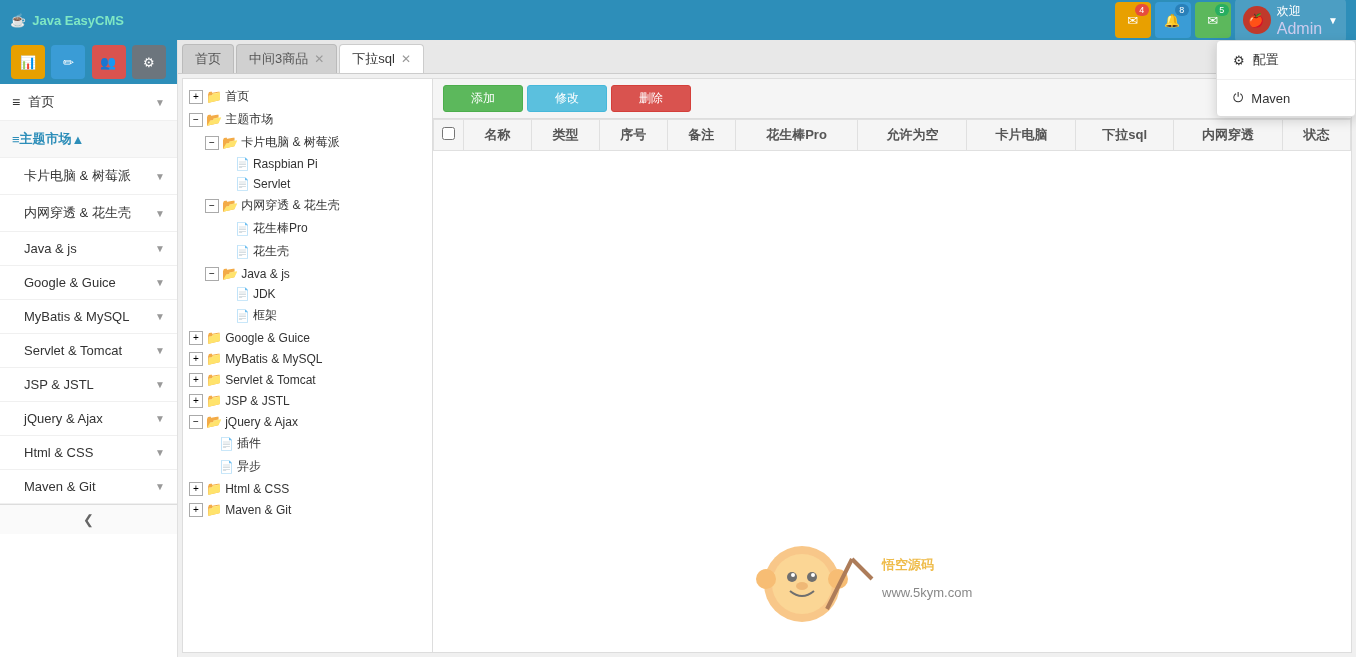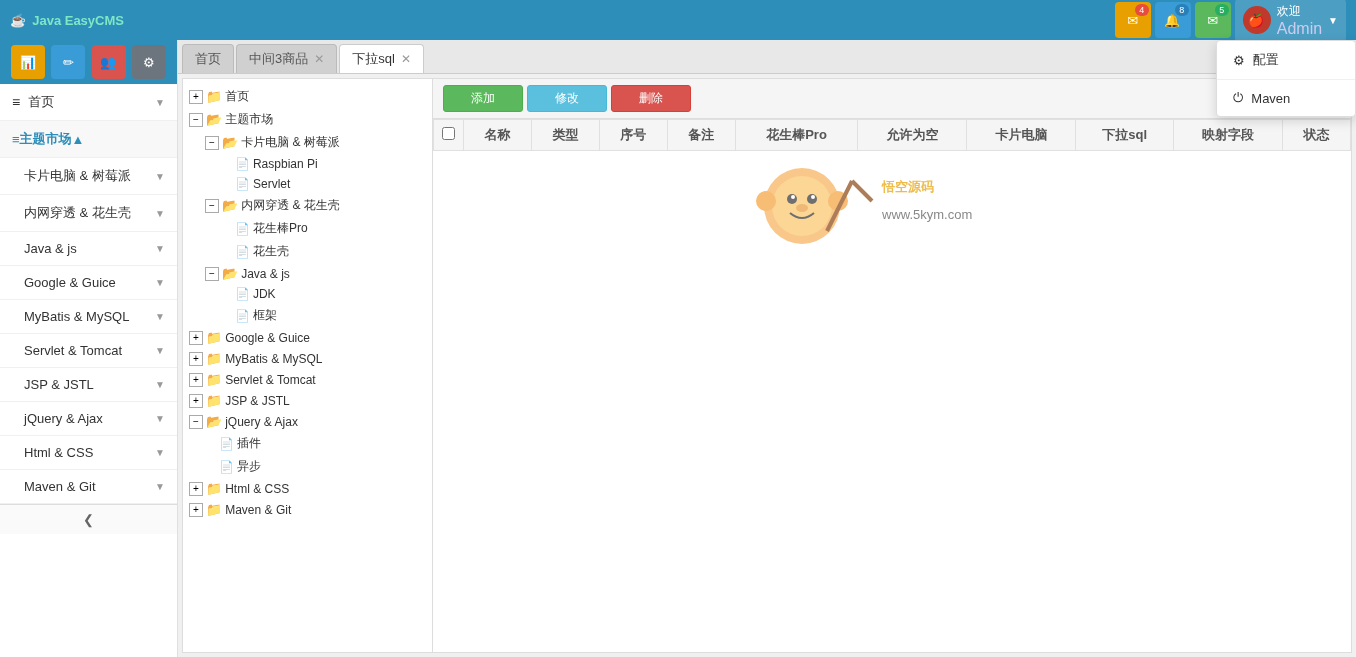--- a/index.html
+++ b/index.html
@@ -325,21 +325,21 @@
       text-align: center;
       color: #555;
       font-weight: bold;
       white-space: nowrap;
     }
     .data-table .checkbox-col { width: 30px; }
 
     .watermark-area {
       flex: 1;
       display: flex;
-      align-items: flex-start;
+      align-items: flex-end;
       justify-content: center;
       overflow: hidden;
     }
     .watermark-text {
       text-align: center;
       opacity: 0.7;
     }
 
     
     .sidebar-collapse {
@@ -629,21 +629,21 @@
                     <input type="checkbox" style="">
                   </th>
                   <th>名称</th>
                   <th>类型</th>
                   <th>序号</th>
                   <th>备注</th>
                   <th>花生棒Pro</th>
                   <th>允许为空</th>
                   <th>卡片电脑</th>
                   <th>下拉sql</th>
-                  <th>映射字段</th>
+                  <th>内网穿透</th>
                   <th>状态</th>
                 </tr>
               </thead>
               <tbody>
               </tbody>
             </table>
           </div>
 
           <div class="watermark-area">
             <div class="watermark-text">

